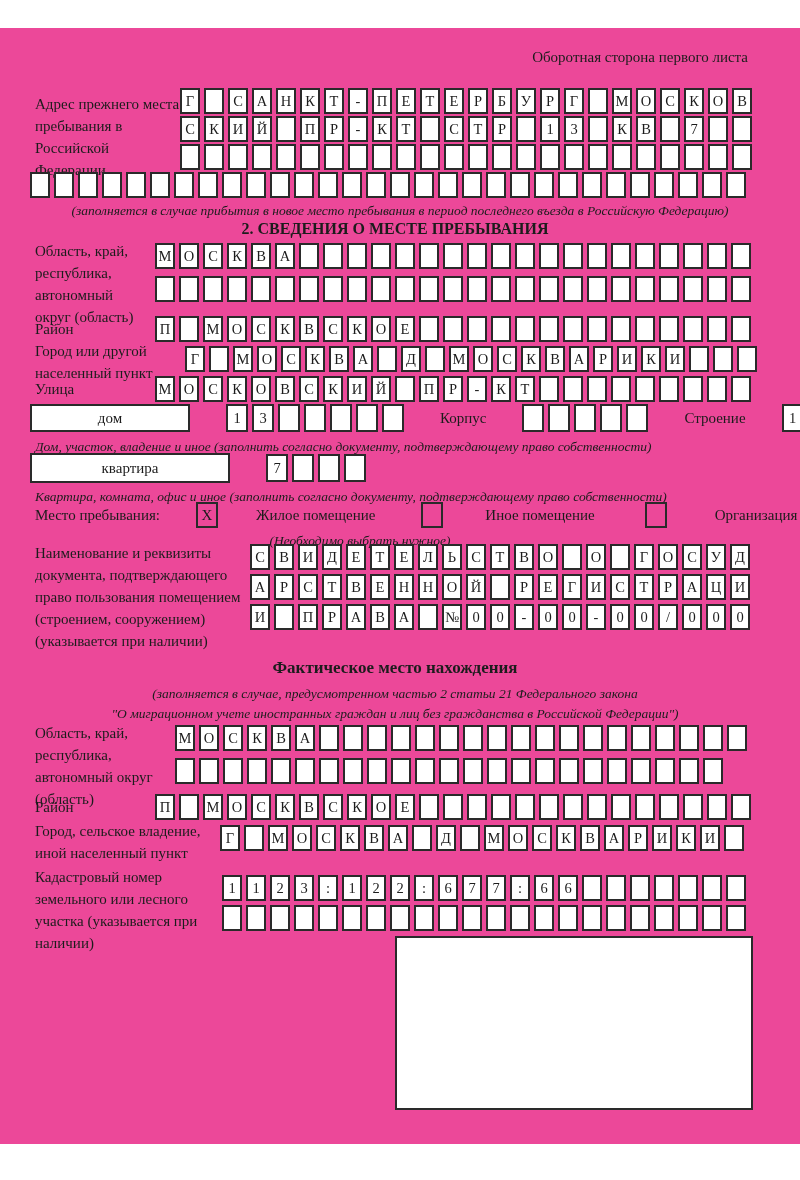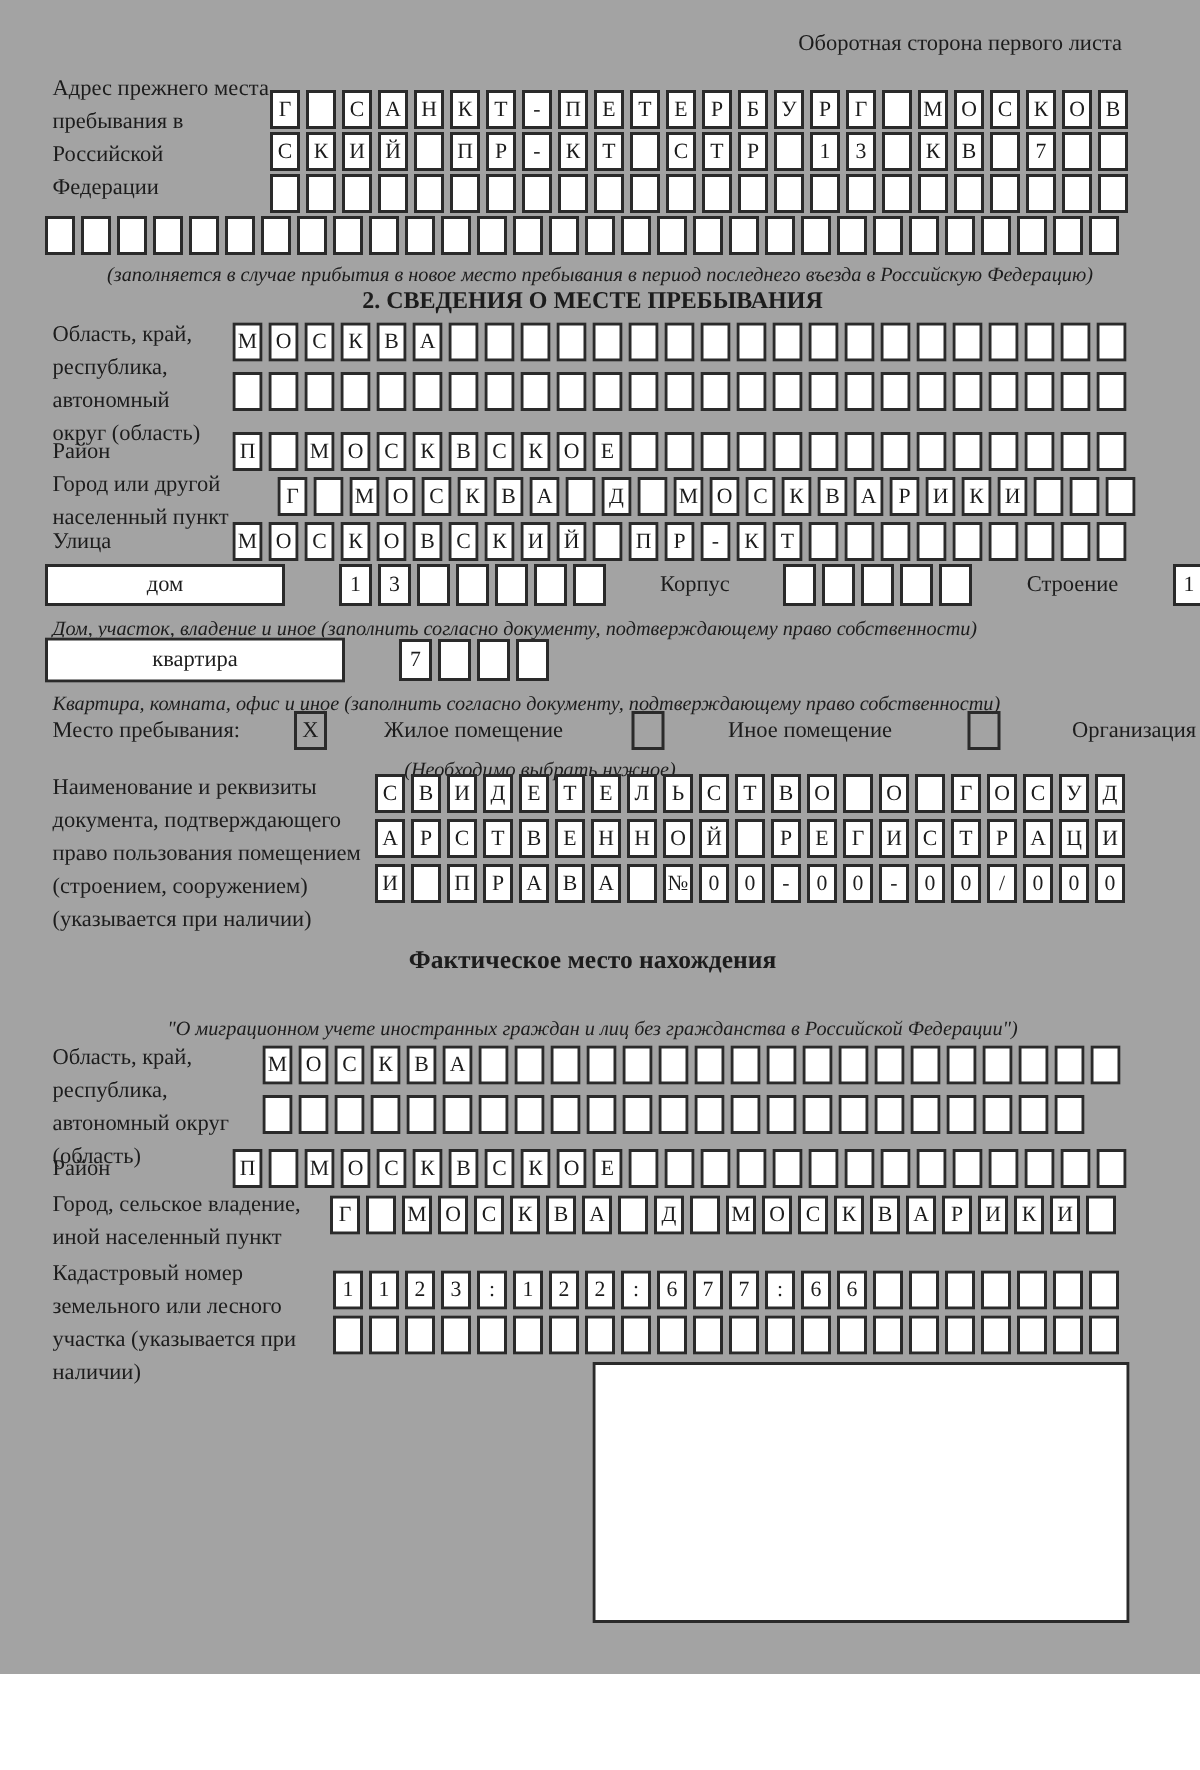--- a/index.html
+++ b/index.html
@@ -1,18 +1,18 @@
 <!DOCTYPE html>
 <html lang="ru"><head>
 <meta charset="utf-8">
 <style>
   * { margin:0; padding:0; box-sizing:border-box; }
   html,body { background:#ffffff; }
   body { font-family:"Liberation Serif","DejaVu Serif",serif; color:#1c1c1c; }
-  .page { position:relative; width:800px; height:1116px; background:#a3a3a3; overflow:hidden; }
+  .page { position:relative; width:800px; height:1116px; background:#ec4899; overflow:hidden;margin-top:28px; }
 
   .abs { position:absolute; }
   .lbl { font-size:15px; line-height:22px; }
   .note { font-size:13.5px; line-height:19px;font-style:italic; }
   .center { text-align:center; }
   .heading { font-size:16px; font-weight:bold; }
 
   .cells-row { display:flex; }
   .cell {
     width:20px; height:26px; border:2px solid #2a2a2a; margin-right:4px;
@@ -33,21 +33,21 @@
   }
   .stamp-box { border:2px solid #2a2a2a; background:#fff; }
 </style>
 </head>
 <body>
 
 <div class="page">
 
   <div class="abs lbl" style="top:18px; right:52px;">Оборотная сторона первого листа</div>
 
-  <div class="abs lbl" style="left:35px; top:48px; width:145px;">Адрес прежнего места пребывания в Российской Федерации</div>
+  <div class="abs lbl" style="left:35px; top:65px; width:145px;">Адрес прежнего места пребывания в Российской Федерации</div>
   <div class="abs" style="left:180px; top:60px;">
     <div class="cells-row" style="margin-bottom:2px;">
         <span class="cell">Г</span>
         <span class="cell"></span>
         <span class="cell">С</span>
         <span class="cell">А</span>
         <span class="cell">Н</span>
         <span class="cell">К</span>
         <span class="cell">Т</span>
         <span class="cell">-</span>
@@ -419,20 +419,21 @@
         <span class="cell">0</span>
         <span class="cell">0</span>
         <span class="cell">/</span>
         <span class="cell">0</span>
         <span class="cell">0</span>
         <span class="cell">0</span>
       </div>
   </div>
 
   <div class="abs heading center" style="left:0; top:630px; width:790px; font-size:17px;">Фактическое место нахождения</div>
+  <div class="abs note center" style="left:0; top:656px; width:790px;">(заполняется в случае, предусмотренном частью 2 статьи 21 Федерального закона</div>
   <div class="abs note center" style="left:0; top:676px; width:790px;">"О миграционном учете иностранных граждан и лиц без гражданства в Российской Федерации")</div>
 
   <div class="abs lbl" style="left:35px; top:694px; width:140px;">Область, край, республика, автономный округ (область)</div>
   <div class="abs" style="left:175px; top:697px;">
     <div class="cells-row" style="margin-bottom:7px;">
         <span class="cell">М</span>
         <span class="cell">О</span>
         <span class="cell">С</span>
         <span class="cell">К</span>
         <span class="cell">В</span>

